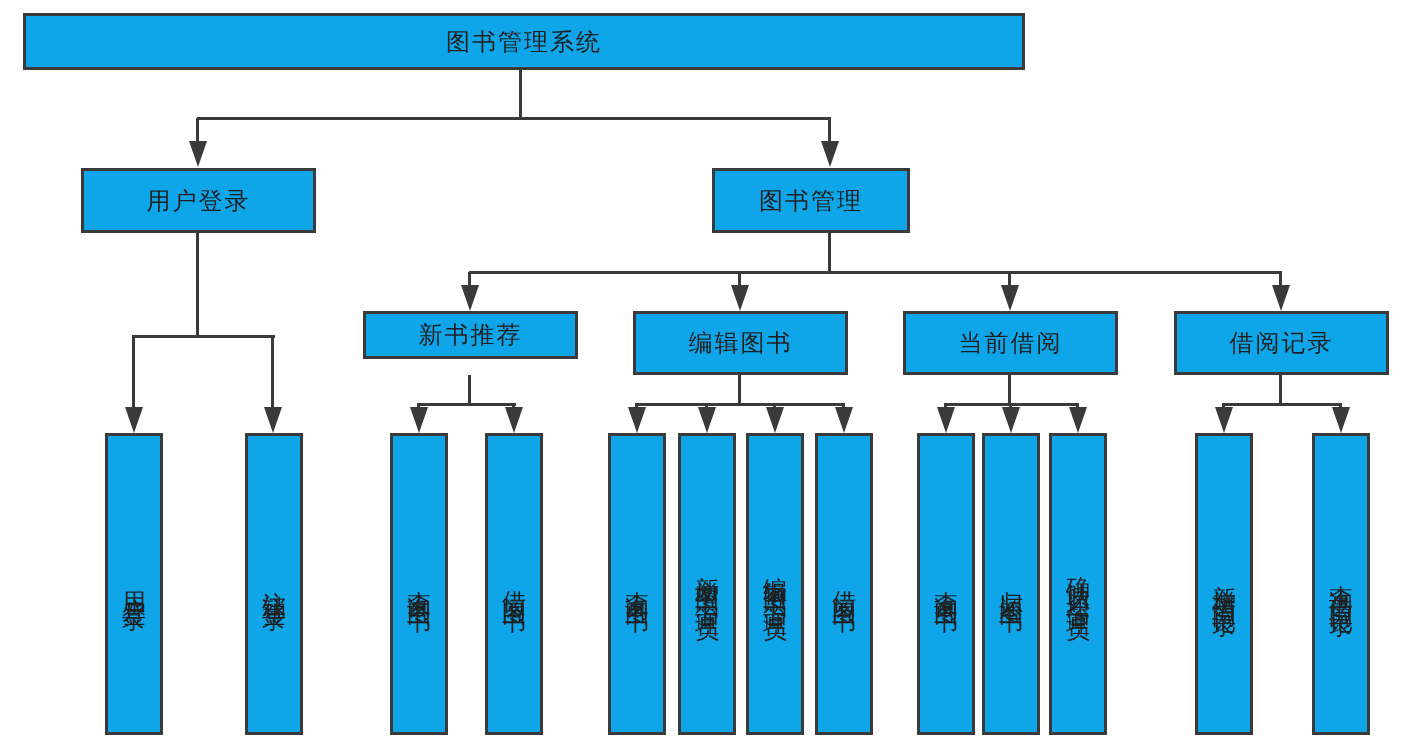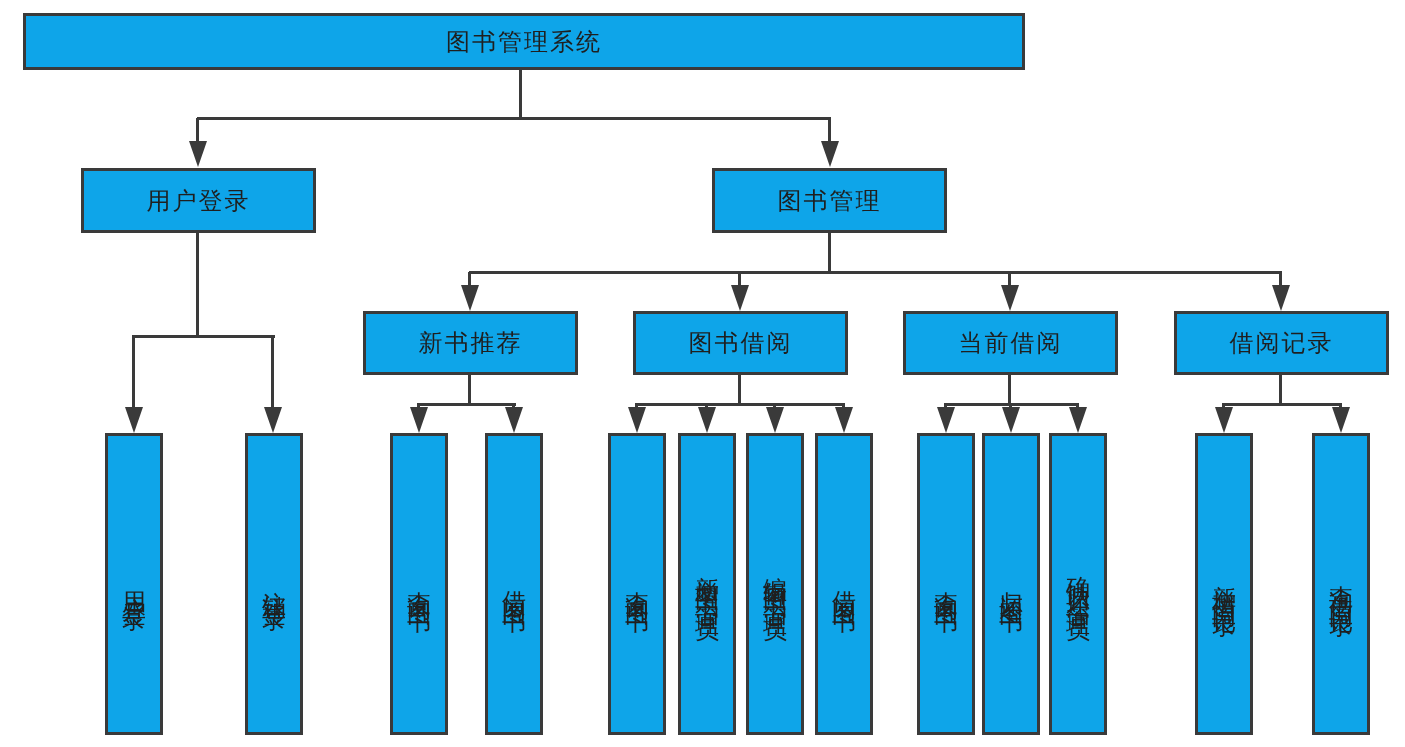--- a/index.html
+++ b/index.html
@@ -113,24 +113,24 @@
       <div class="ah" style="left: 937px; top: 407px;"></div>
       <div class="ah" style="left: 1002px; top: 407px;"></div>
       <div class="ah" style="left: 1069px; top: 407px;"></div>
       <div class="ah" style="left: 1215px; top: 407px;"></div>
       <div class="ah" style="left: 1332px; top: 407px;"></div>
     </div>
 
   <div class="box" style="left:23px;top:13px;width:1002px;height:57px;">图书管理系统</div>
 
   <div class="box" style="left:81px;top:168px;width:235px;height:65px;">用户登录</div>
-  <div class="box" style="left:712px;top:168px;width:235px;height:65px;">图书管理</div>
+  <div class="box" style="left:712px;top:168px;width:198px;height:65px;">图书管理</div>
 
-  <div class="box" style="left:363px;top:311px;width:215px;height:64px;">新书推荐</div>
-  <div class="box" style="left:633px;top:311px;width:215px;height:64px;">图书借阅</div>
+  <div class="box" style="left:363px;top:311px;width:215px;height:48px;">新书推荐</div>
+  <div class="box" style="left:633px;top:311px;width:215px;height:64px;">编辑图书</div>
   <div class="box" style="left:1174px;top:311px;width:215px;height:64px;">借阅记录</div>
   <div class="box" style="left:903px;top:311px;width:215px;height:64px;">当前借阅</div>
 
   <div class="box leaf" style="left:105px;">
     <span class="vtext">用户登录</span>
   </div>
   <div class="box leaf" style="left:245px;">
     <span class="vtext">注销登录</span>
   </div>
 

